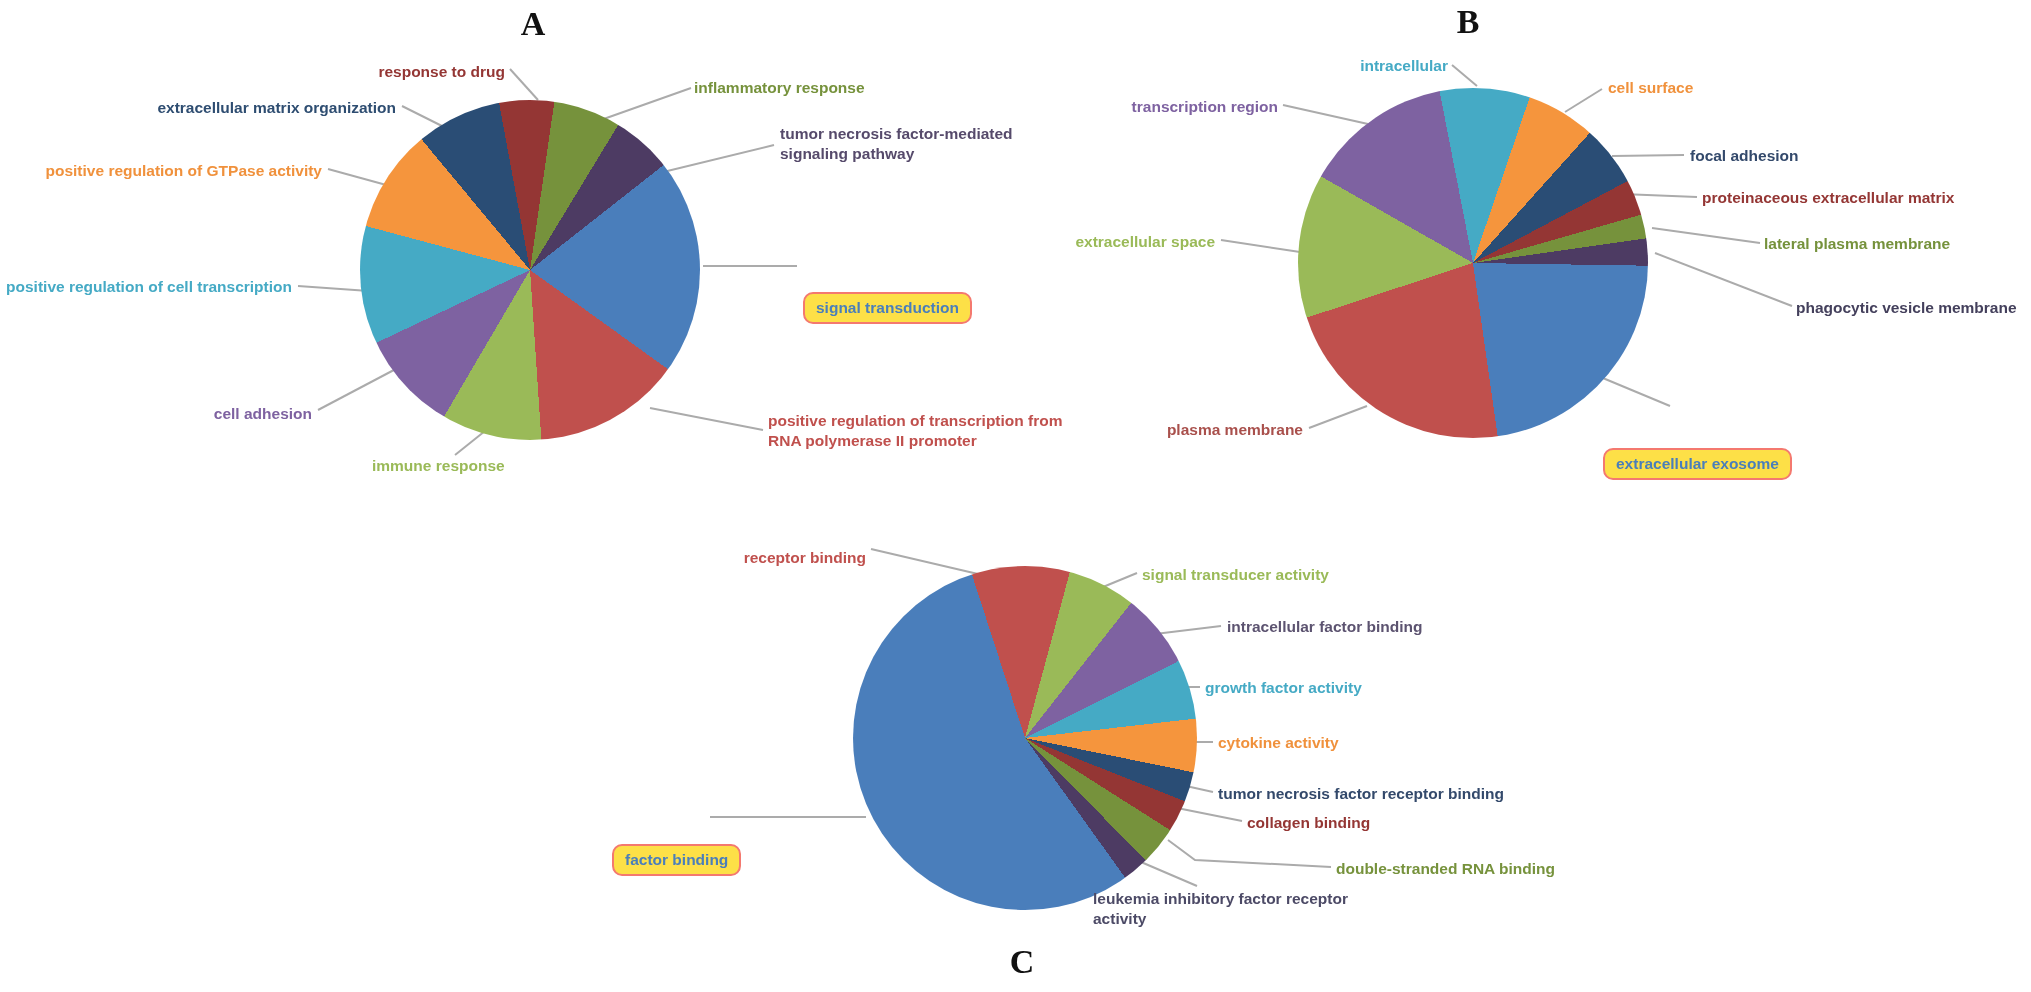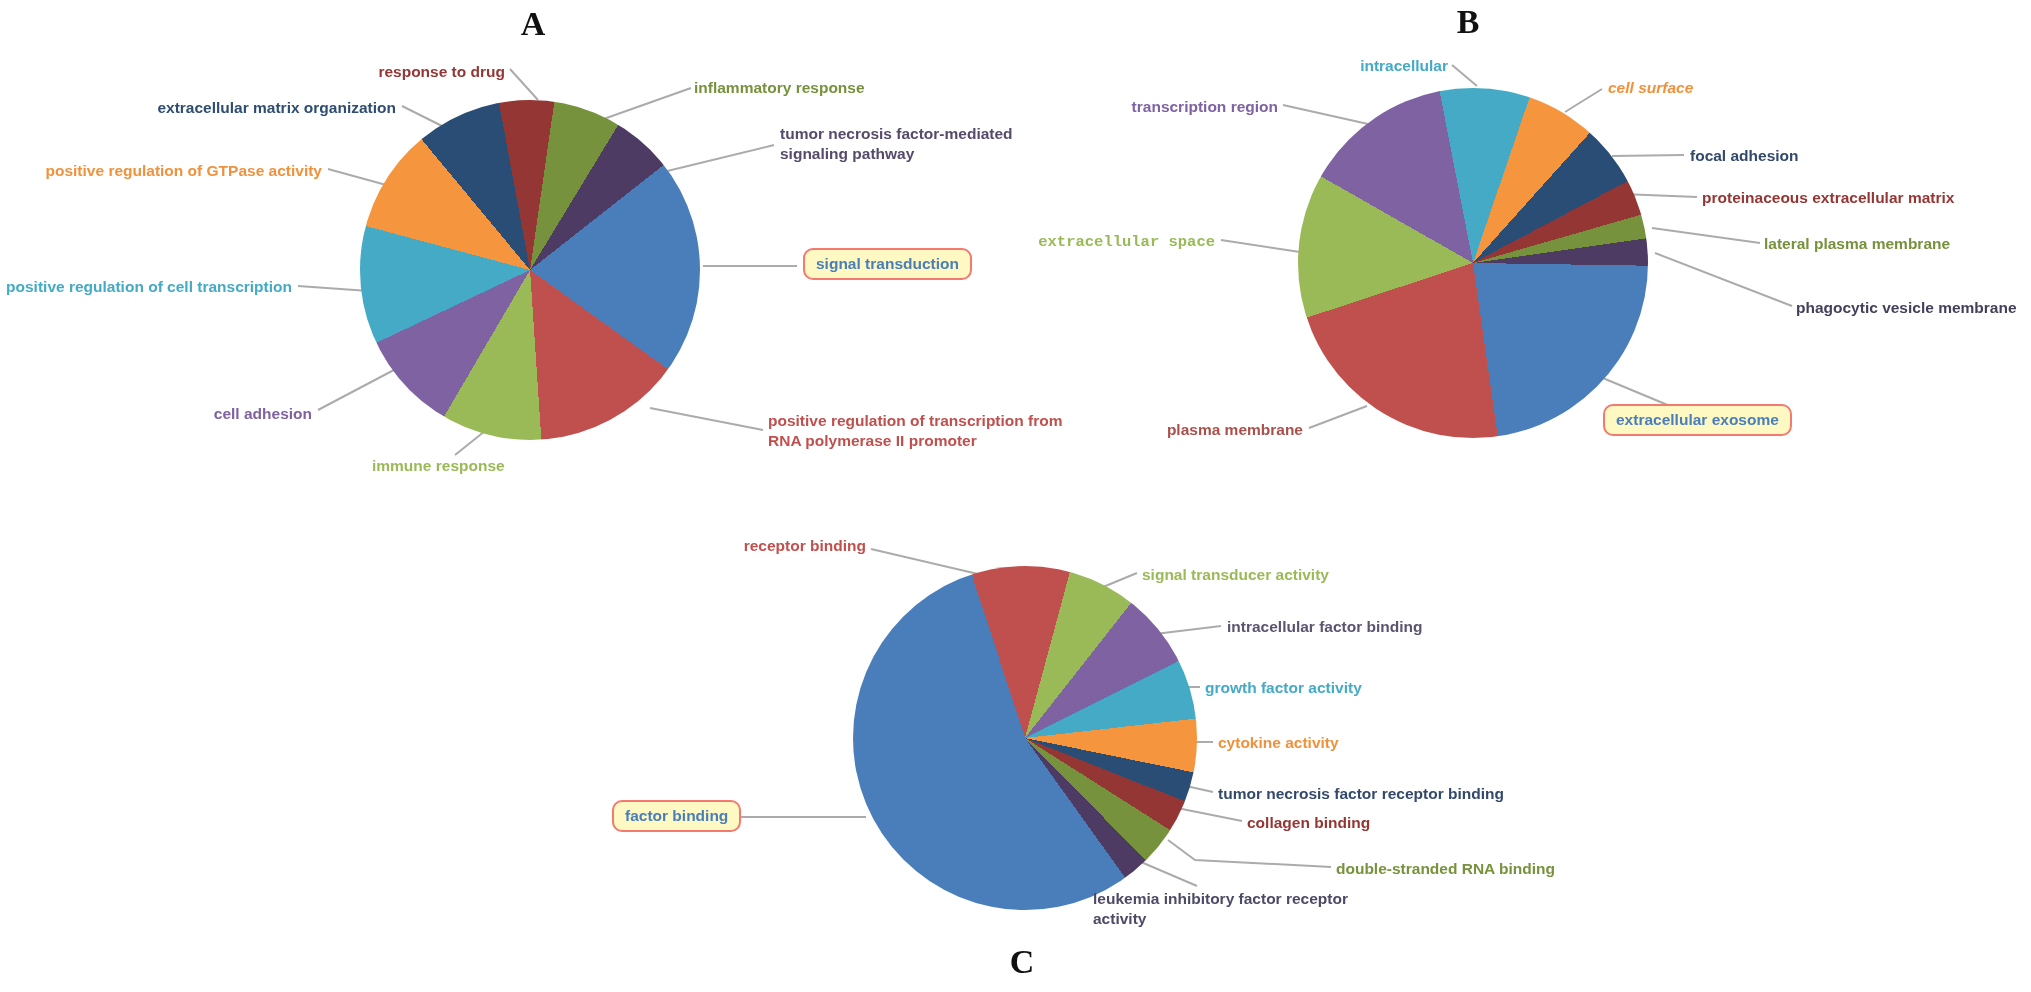--- a/index.html
+++ b/index.html
@@ -3,21 +3,21 @@
 <meta charset="utf-8">
 <style>
   html,body{margin:0;padding:0;background:#ffffff;}
   .canvas{position:relative;width:2031px;height:992px;background:#ffffff;overflow:hidden;
           font-family:"Liberation Sans",sans-serif;}
   .leaders{position:absolute;left:0;top:0;}
   .pie{position:absolute;border-radius:50%;}
   .lbl{position:absolute;font-weight:bold;font-size:15.5px;line-height:20px;white-space:nowrap;}
   .ra{}
   .wrap{white-space:normal;}
-  .boxed{border:2px solid;border-radius:10px;padding:4px 11px;background:#fef9c3;}
+  .boxed{border:2px solid;border-radius:10px;padding:4px 11px;background:#fde047;margin-top:44px;}
   .title{position:absolute;transform:translateX(-50%);font-family:"Liberation Serif",serif;
          font-weight:bold;font-size:34px;line-height:36px;}
 </style>
 </head>
 <body>
 
 <div class="canvas">
 
   <svg class="leaders" width="2031" height="992" viewBox="0 0 2031 992">
     <g fill="none" stroke-width="2" stroke="#ABABAB">
@@ -70,31 +70,31 @@
   <div class="lbl wrap" style="left: 780px; top: 124px; width: 260px; color: rgb(86, 74, 107);">tumor necrosis factor-mediated signaling pathway</div>
   <div class="lbl boxed" style="left: 803px; top: 248px; color: rgb(74, 126, 187); border-color: rgb(244, 121, 111);">signal transduction</div>
   <div class="lbl wrap" style="left: 768px; top: 411px; width: 330px; color: rgb(192, 80, 77);">positive regulation of transcription from RNA polymerase II promoter</div>
   <div class="lbl" style="left: 372px; top: 456px; color: rgb(154, 186, 88);">immune response</div>
   <div class="lbl ra" style="right: 1719px; top: 404px; color: rgb(126, 98, 161);">cell adhesion</div>
   <div class="lbl ra" style="right: 1739px; top: 277px; color: rgb(69, 170, 197);">positive regulation of cell transcription</div>
   <div class="lbl ra" style="right: 1709px; top: 161px; color: rgb(240, 145, 60);">positive regulation of GTPase activity</div>
   <div class="lbl ra" style="right: 1635px; top: 98px; color: rgb(46, 77, 113);">extracellular matrix organization</div>
 
   <div class="lbl ra" style="right: 583px; top: 56px; color: rgb(69, 170, 197);">intracellular</div>
-  <div class="lbl" style="left: 1608px; top: 78px; color: rgb(240, 145, 60); font-style: italic;">cell surface</div>
+  <div class="lbl" style="left: 1608px; top: 78px; color: rgb(240, 145, 60);">cell surface</div>
   <div class="lbl" style="left: 1690px; top: 146px; color: rgb(51, 73, 107);">focal adhesion</div>
   <div class="lbl" style="left: 1702px; top: 188px; color: rgb(148, 54, 52);">proteinaceous extracellular matrix</div>
   <div class="lbl" style="left: 1764px; top: 234px; color: rgb(118, 146, 60);">lateral plasma membrane</div>
   <div class="lbl" style="left: 1796px; top: 298px; color: rgb(68, 64, 92);">phagocytic vesicle membrane</div>
   <div class="lbl boxed" style="left: 1603px; top: 404px; color: rgb(74, 126, 187); border-color: rgb(244, 121, 111);">extracellular exosome</div>
   <div class="lbl ra" style="right: 728px; top: 420px; color: rgb(169, 80, 76);">plasma membrane</div>
-  <div class="lbl ra" style="right: 816px; top: 232px; color: rgb(154, 186, 88); font-family: Liberation Mono, monospace;">extracellular space</div>
+  <div class="lbl ra" style="right: 816px; top: 232px; color: rgb(154, 186, 88);">extracellular space</div>
   <div class="lbl ra" style="right: 753px; top: 97px; color: rgb(126, 98, 161);">transcription region</div>
 
-  <div class="lbl ra" style="right: 1165px; top: 536px; color: rgb(192, 80, 77); padding-left: 8px;">receptor binding</div>
+  <div class="lbl ra" style="right: 1165px; top: 548px; color: rgb(192, 80, 77); padding-left: 8px;">receptor binding</div>
   <div class="lbl" style="left: 1142px; top: 565px; color: rgb(154, 186, 88);">signal transducer activity</div>
   <div class="lbl" style="left: 1227px; top: 617px; color: rgb(92, 83, 112);">intracellular factor binding</div>
   <div class="lbl" style="left: 1205px; top: 678px; color: rgb(69, 170, 197);">growth factor activity</div>
   <div class="lbl" style="left: 1218px; top: 733px; color: rgb(240, 145, 60);">cytokine activity</div>
   <div class="lbl" style="left: 1218px; top: 784px; color: rgb(51, 73, 107);">tumor necrosis factor receptor binding</div>
   <div class="lbl" style="left: 1247px; top: 813px; color: rgb(148, 54, 52);">collagen binding</div>
   <div class="lbl" style="left: 1336px; top: 859px; color: rgb(118, 146, 60);">double-stranded RNA binding</div>
   <div class="lbl wrap" style="left: 1093px; top: 889px; width: 270px; color: rgb(76, 74, 102);">leukemia inhibitory factor receptor activity</div>
   <div class="lbl boxed" style="left: 612px; top: 800px; color: rgb(74, 126, 187); border-color: rgb(244, 121, 111);">factor binding</div>
 

